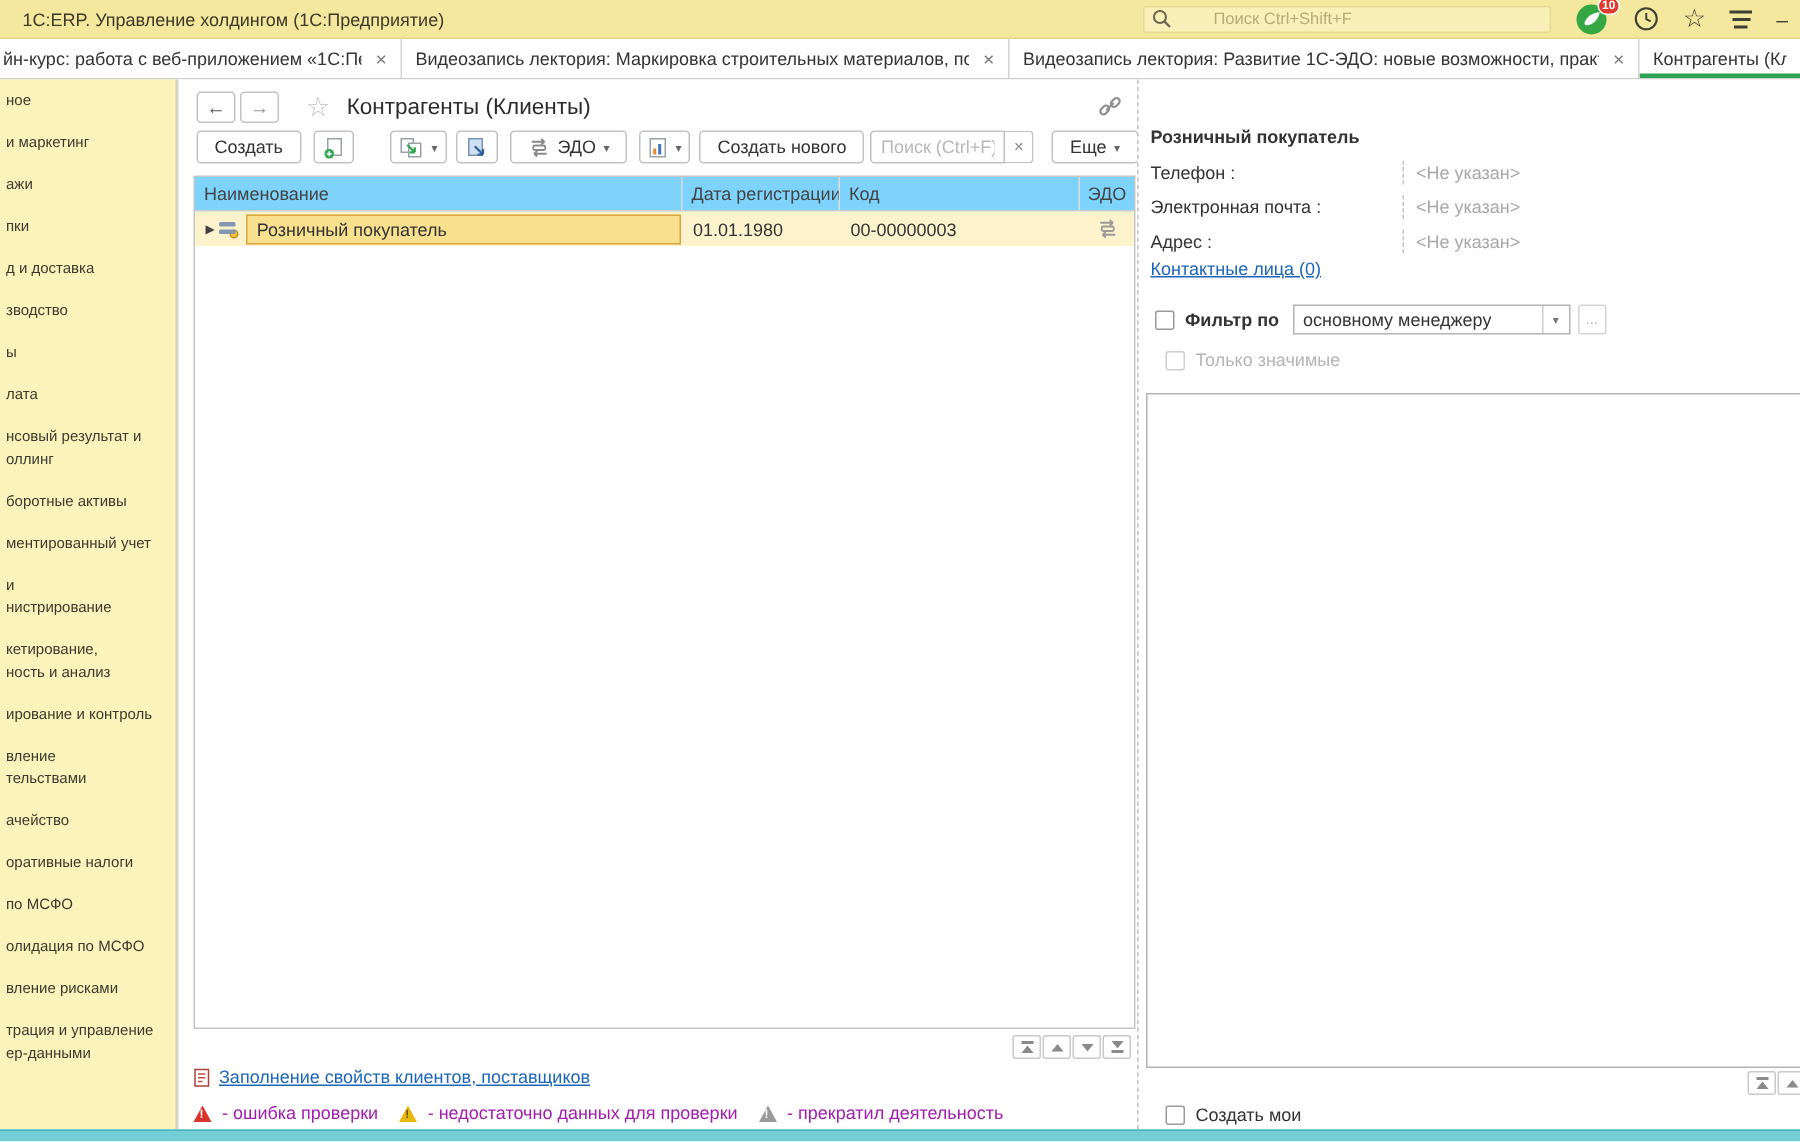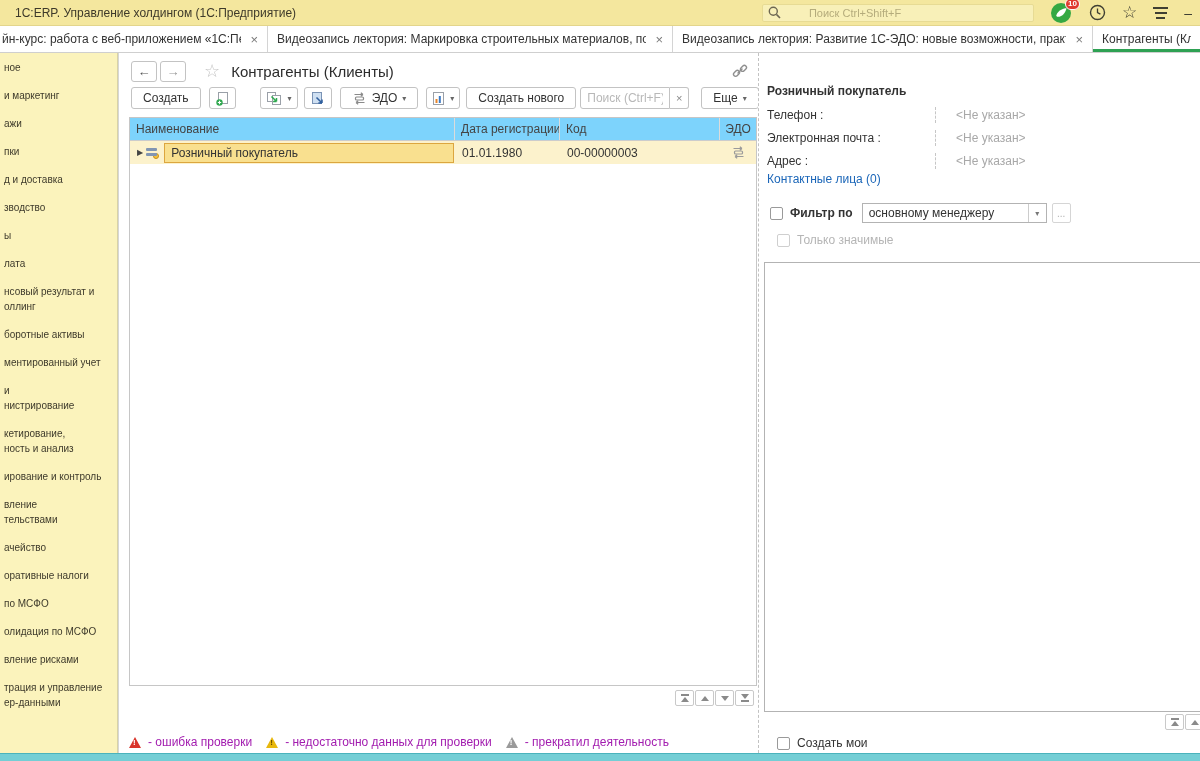--- a/index.html
+++ b/index.html
@@ -124,24 +124,24 @@
     font-weight:bold; color:#fff; }
   .w-tri.yellow::after { color:#6b4e00; }
 
   
   .details { position:absolute; left:758px; right:0; top:53px; bottom:8px; background:#fff;
     border-left:1px dashed #c2c2c2; font-size:12px; color:#333; }
   .d-title { position:absolute; left:8px; top:31px; font-weight:bold; }
   .d-fields { position:absolute; left:8px; top:50px; right:12px; }
   .d-row { display:flex; align-items:center; height:23px; }
   .d-label { width:168px; }
-  .d-val { flex:1; border-left:1px dashed #c6c6c6; padding-left:20px; color:#a8a8a8;
+  .d-val { flex:1; border-left:1px dashed #c6c6c6; padding-left:8px; color:#a8a8a8;
     height:16px; line-height:16px; }
   .d-contacts { position:absolute; left:8px; top:119px; color:var(--link-blue,#1B66B8);
-    cursor:pointer; }
+    text-decoration:underline; cursor:pointer; }
   .cb { width:13px; height:13px; background:#fff; border:1px solid #9a9a9a; border-radius:2px;
     flex:none; }
   .cb.disabled { border-color:#cfcfcf; }
   .d-filter { position:absolute; left:11px; top:150px; display:flex; align-items:center; }
   .d-filter .flbl { margin:0 9px 0 7px; font-weight:600; }
   .combo { display:flex; height:20px; width:185px; border:1px solid #b3b3b3; background:#fff;
     align-items:stretch; }
   .combo-text { flex:1; padding:0 6px; line-height:18px; color:#333; white-space:nowrap; overflow:hidden; }
   .combo-arrow { width:18px; border-left:1px solid #cccccc; color:#777; font-size:8px;
     display:flex; align-items:center; justify-content:center; }
@@ -378,20 +378,29 @@
         </button>
       <button class="pg-btn">
           <span class="ptri down"></span>
         </button>
       <button class="pg-btn">
           <span class="ptri down"></span>
           <span class="pbar b"></span>
         </button>
     </div>
 
+    <div class="foot-link">
+      <span style="display:flex;">
+        <svg width="11" height="13" viewBox="0 0 11 13">
+            <rect x="1" y="1" width="9" height="11" fill="#fff" stroke="#b0413a"></rect>
+            <path d="M3 4 h5 M3 6.5 h5 M3 9 h3" stroke="#c4524a" stroke-width="1"></path>
+          </svg>
+      </span>
+      <a>Заполнение свойств клиентов, поставщиков</a>
+    </div>
 
     <div class="legend">
       <span class="w-tri red"></span>
       <span class="txt">- ошибка проверки</span>
       <span class="w-tri yellow"></span>
       <span class="txt">- недостаточно данных для проверки</span>
       <span class="w-tri gray"></span>
       <span class="txt">- прекратил деятельность</span>
     </div>
   </main>

